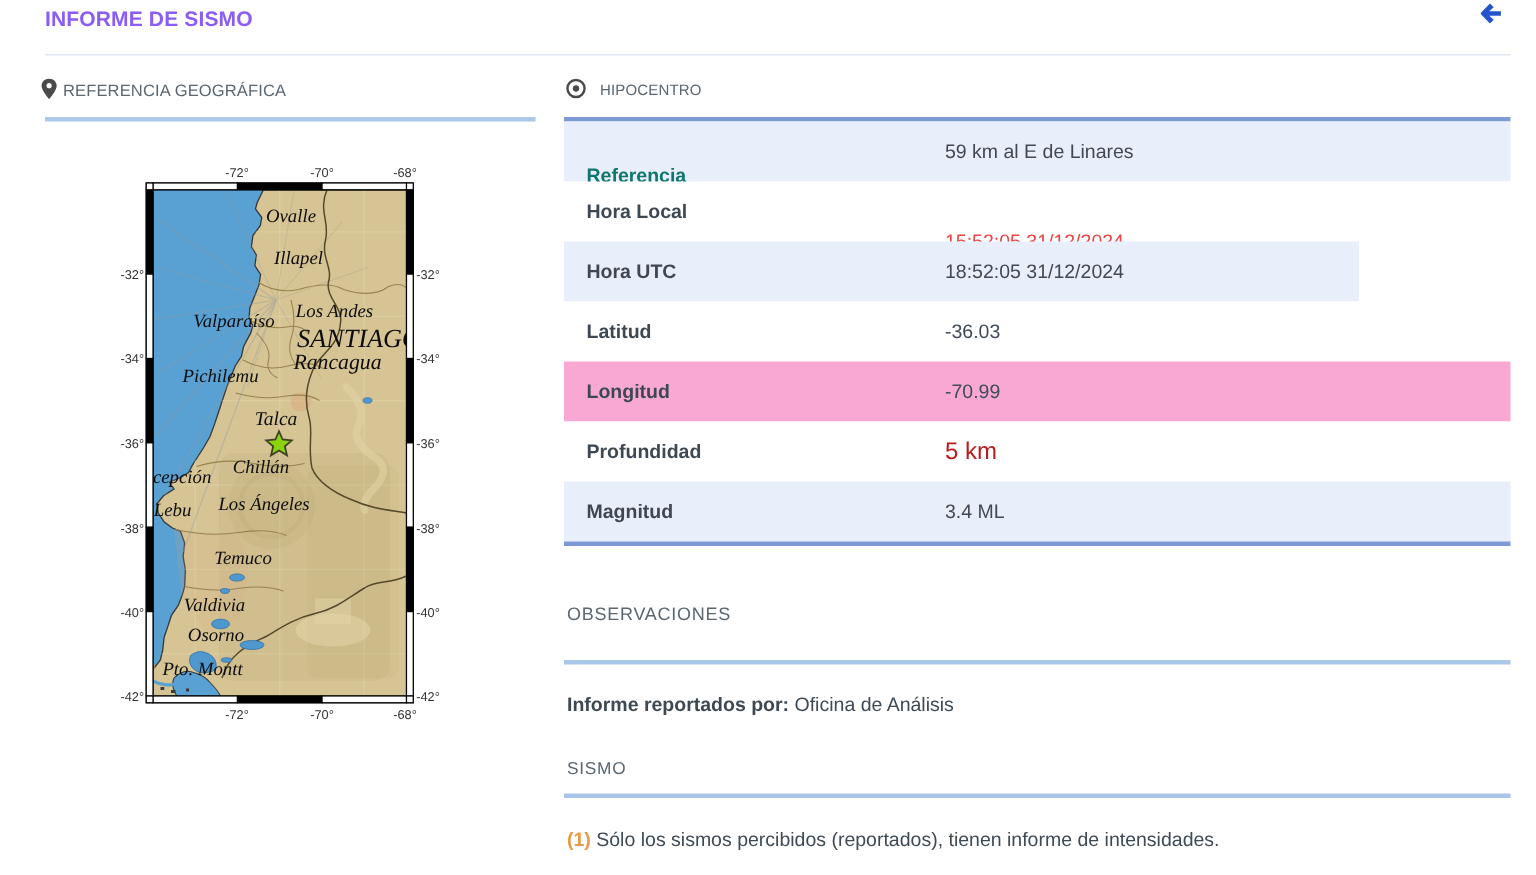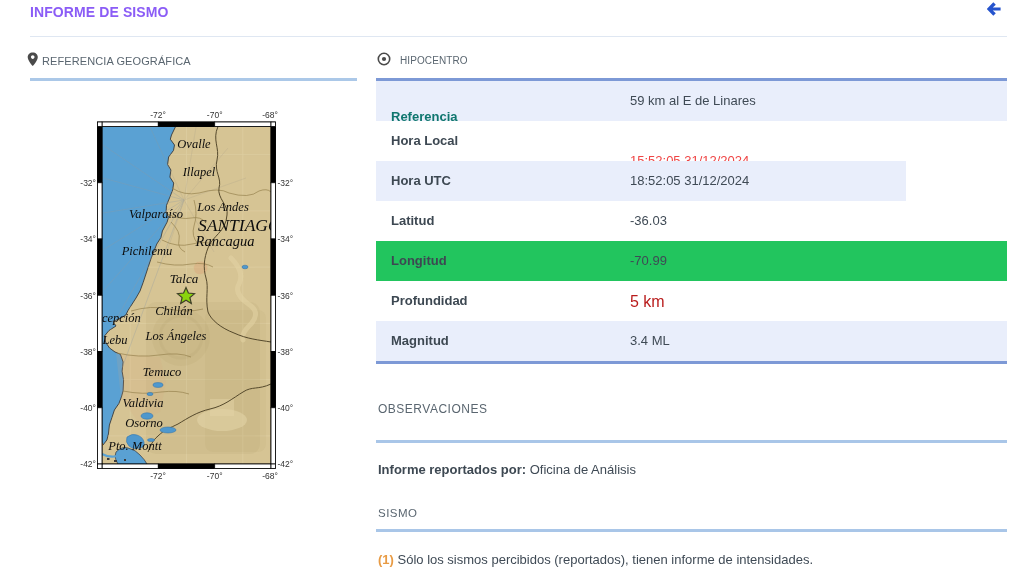--- a/index.html
+++ b/index.html
@@ -222,21 +222,21 @@
 <div class="abs" style="left:376px;top:160.5px;width:530px;height:40px;background:#e9eefb;">
   <div class="abs" style="left:15px;top:12.5px;font-size:13px;font-weight:bold;color:#3d4852;">Hora UTC</div>
   <div class="abs" style="left:254px;top:12.5px;font-size:13px;color:#3f4a55;">18:52:05 31/12/2024</div>
 </div>
 
 <div class="abs" style="left:376px;top:200.5px;width:631px;height:40px;background:#ffffff;">
   <div class="abs" style="left:15px;top:12.5px;font-size:13px;font-weight:bold;color:#3d4852;">Latitud</div>
   <div class="abs" style="left:254px;top:12.5px;font-size:13px;color:#3f4a55;">-36.03</div>
 </div>
 
-<div class="abs" style="left:376px;top:240.5px;width:631px;height:40px;background:#22c55e;">
+<div class="abs" style="left:376px;top:240.5px;width:631px;height:40px;background:#f9a8d4;">
   <div class="abs" style="left:15px;top:12.5px;font-size:13px;font-weight:bold;color:#3d4852;">Longitud</div>
   <div class="abs" style="left:254px;top:12.5px;font-size:13px;color:#3f4a55;">-70.99</div>
 </div>
 
 <div class="abs" style="left:376px;top:280.5px;width:631px;height:40px;background:#ffffff;">
   <div class="abs" style="left:15px;top:12.5px;font-size:13px;font-weight:bold;color:#3d4852;">Profundidad</div>
   <div class="abs" style="left:254px;top:12.5px;font-size:16px;color:#b91c1c;text-align:right;">5 km</div>
 </div>
 
 <div class="abs" style="left:376px;top:320.5px;width:631px;height:40px;background:#e9eefb;">

